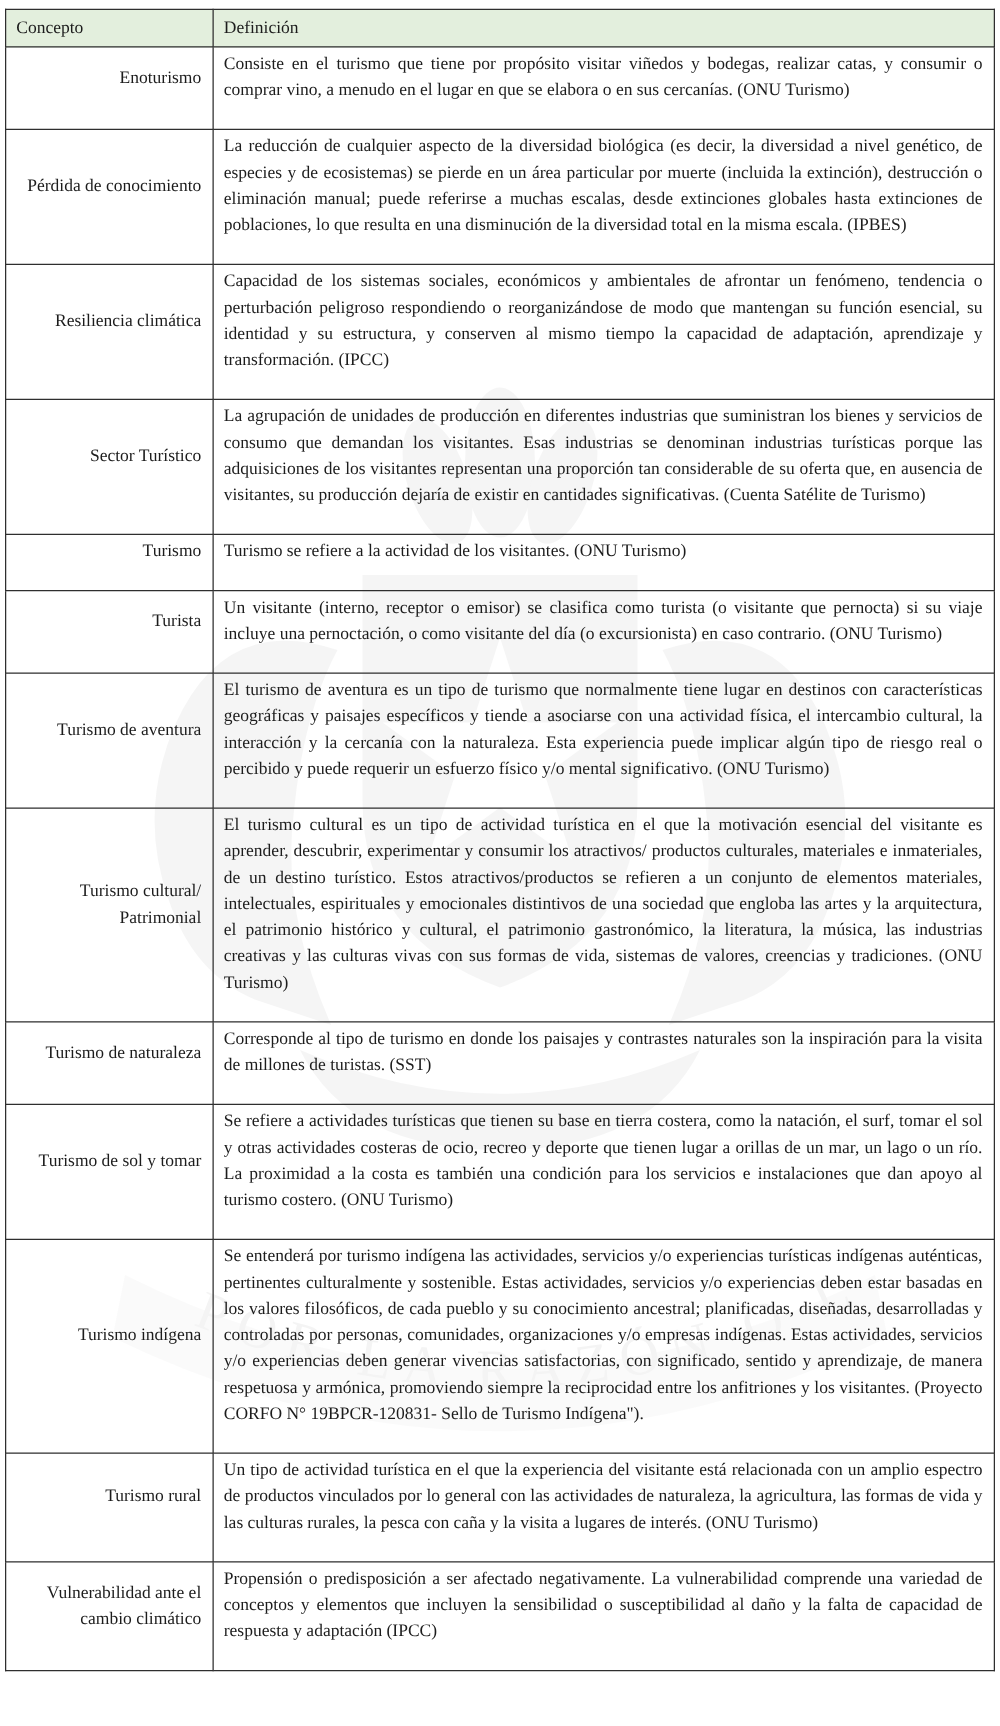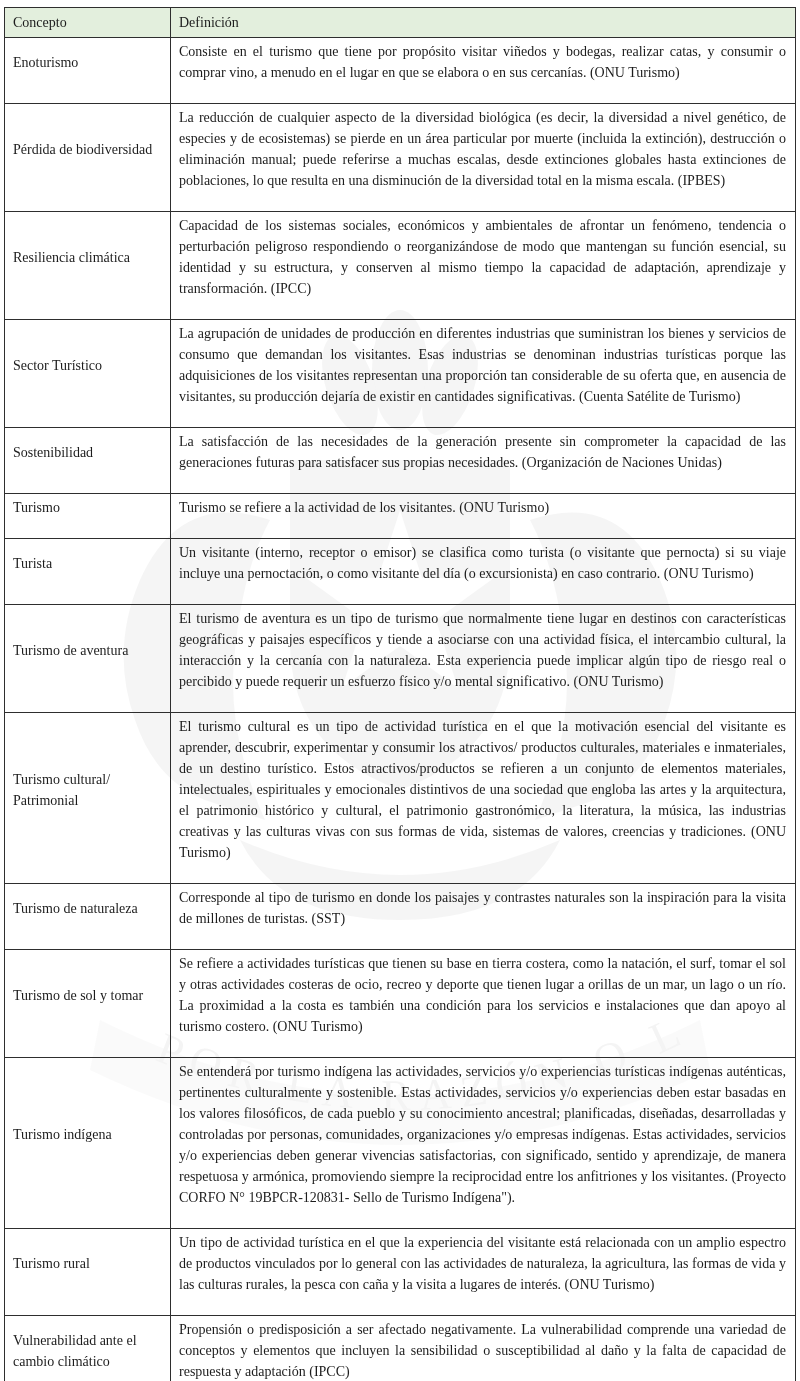--- a/index.html
+++ b/index.html
@@ -42,21 +42,21 @@
     padding: 3px 9px 20px 8px;
   }
   table.glossary thead th {
     background: #e3efdd;
     font-weight: normal;
     text-align: left;
     padding-top: 4px;
     padding-bottom: 4px;
   }
   td.concepto {
-    text-align: left;
+    text-align: right;
     margin-left: 12px;
   }
   td.definicion {
     text-align: justify;
     text-justify: inter-word;
   }
 </style>
 </head>
 <body>
 
@@ -98,38 +98,34 @@
         <th>Definición</th>
       </tr>
     </thead>
     <tbody id="glossary-body">
     <tr>
       <td class="concepto">Enoturismo</td>
       <td class="definicion">Consiste en el turismo que tiene por propósito visitar viñedos y bodegas, realizar catas, y consumir o comprar vino, a menudo en el lugar en que se elabora o en sus cercanías. (ONU Turismo)</td>
     </tr>
 
     <tr>
-      <td class="concepto">Pérdida de biodiversidad</td>
+      <td class="concepto">Pérdida de conocimiento</td>
       <td class="definicion">La reducción de cualquier aspecto de la diversidad biológica (es decir, la diversidad a nivel genético, de especies y de ecosistemas) se pierde en un área particular por muerte (incluida la extinción), destrucción o eliminación manual; puede referirse a muchas escalas, desde extinciones globales hasta extinciones de poblaciones, lo que resulta en una disminución de la diversidad total en la misma escala. (IPBES)</td>
     </tr>
 
     <tr>
       <td class="concepto">Resiliencia climática</td>
       <td class="definicion">Capacidad de los sistemas sociales, económicos y ambientales de afrontar un fenómeno, tendencia o perturbación peligroso respondiendo o reorganizándose de modo que mantengan su función esencial, su identidad y su estructura, y conserven al mismo tiempo la capacidad de adaptación, aprendizaje y transformación. (IPCC)</td>
     </tr>
 
     <tr>
       <td class="concepto">Sector Turístico</td>
       <td class="definicion">La agrupación de unidades de producción en diferentes industrias que suministran los bienes y servicios de consumo que demandan los visitantes. Esas industrias se denominan industrias turísticas porque las adquisiciones de los visitantes representan una proporción tan considerable de su oferta que, en ausencia de visitantes, su producción dejaría de existir en cantidades significativas. (Cuenta Satélite de Turismo)</td>
     </tr>
 
-    <tr>
-      <td class="concepto">Sostenibilidad</td>
-      <td class="definicion">La satisfacción de las necesidades de la generación presente sin comprometer la capacidad de las generaciones futuras para satisfacer sus propias necesidades. (Organización de Naciones Unidas)</td>
-    </tr>
 
     <tr>
       <td class="concepto">Turismo</td>
       <td class="definicion">Turismo se refiere a la actividad de los visitantes. (ONU Turismo)</td>
     </tr>
 
     <tr>
       <td class="concepto">Turista</td>
       <td class="definicion">Un visitante (interno, receptor o emisor) se clasifica como turista (o visitante que pernocta) si su viaje incluye una pernoctación, o como visitante del día (o excursionista) en caso contrario. (ONU Turismo)</td>
     </tr>

